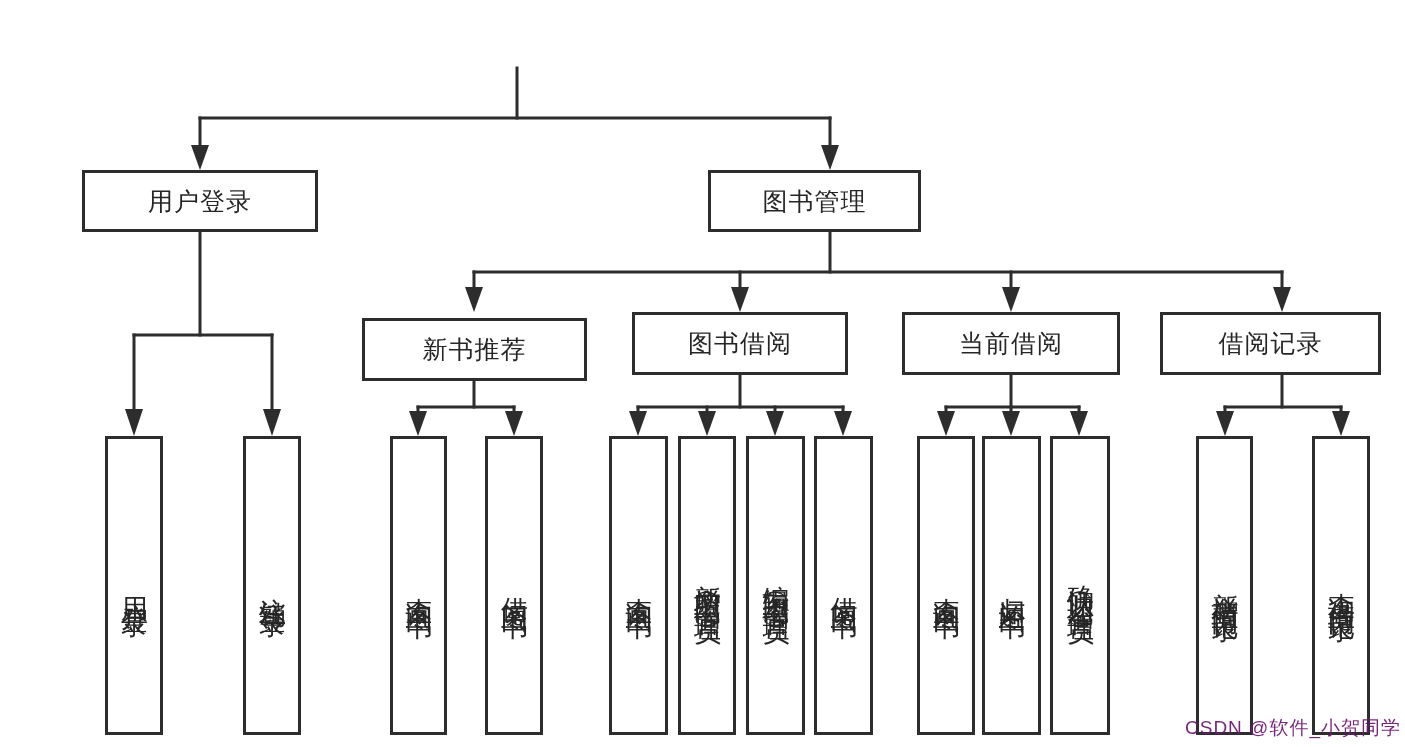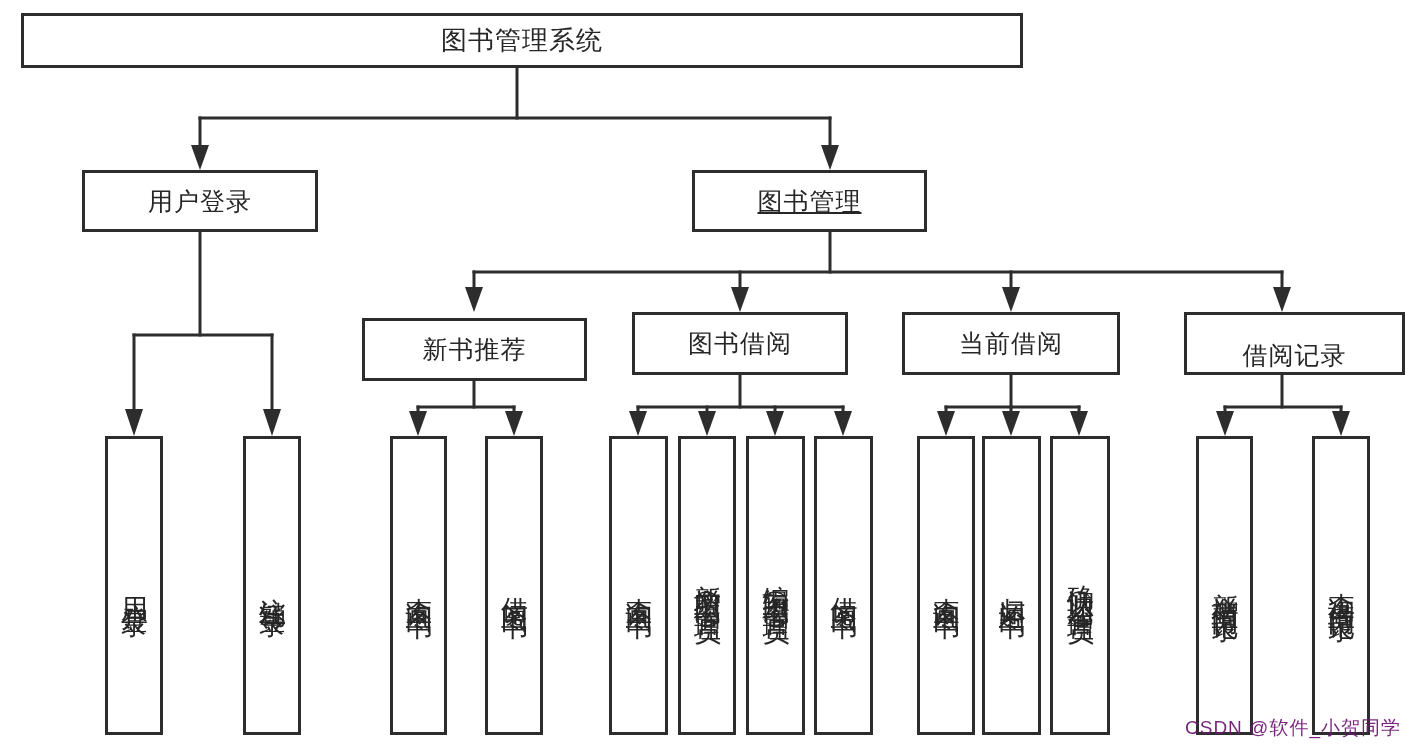--- a/index.html
+++ b/index.html
@@ -101,41 +101,38 @@
     <g>
       <line x1="1282" y1="375" x2="1282" y2="407"></line>
       <line x1="1225" y1="407" x2="1341" y2="407"></line>
       <line x1="1225" y1="407" x2="1225" y2="413"></line>
       <polygon points="1216,411 1234,411 1225,436" stroke="none"></polygon>
       <line x1="1341" y1="407" x2="1341" y2="413"></line>
       <polygon points="1332,411 1350,411 1341,436" stroke="none"></polygon>
     </g>
   </svg>
 
-  <div class="hbox root" style="left:21px;top:13px;width:1002px;height:55px;">
-    <span>图书管理系统</span>
-  </div>
 
   <div class="hbox" style="left:82px;top:170px;width:236px;height:62px;">
     <span>用户登录</span>
   </div>
-  <div class="hbox" style="left:692px;top:170px;width:235px;height:62px;text-decoration:underline;">
+  <div class="hbox" style="left:708px;top:170px;width:213px;height:62px;">
     <span>图书管理</span>
   </div>
 
   <div class="hbox" style="left:362px;top:312px;width:225px;height:63px;margin-top:6px;">
     <span>新书推荐</span>
   </div>
   <div class="hbox" style="left:632px;top:312px;width:216px;height:63px;">
     <span>图书借阅</span>
   </div>
   <div class="hbox" style="left:902px;top:312px;width:218px;height:63px;">
     <span>当前借阅</span>
   </div>
-  <div class="hbox" style="left:1184px;top:312px;width:221px;height:63px;align-items:flex-end;">
+  <div class="hbox" style="left:1160px;top:312px;width:221px;height:63px;">
     <span>借阅记录</span>
   </div>
 
   <div class="vbox" style="left:105px;width:58px;">
     <span>用户登录</span>
   </div>
   <div class="vbox" style="left:243px;width:58px;">
     <span>注销登录</span>
   </div>
 

